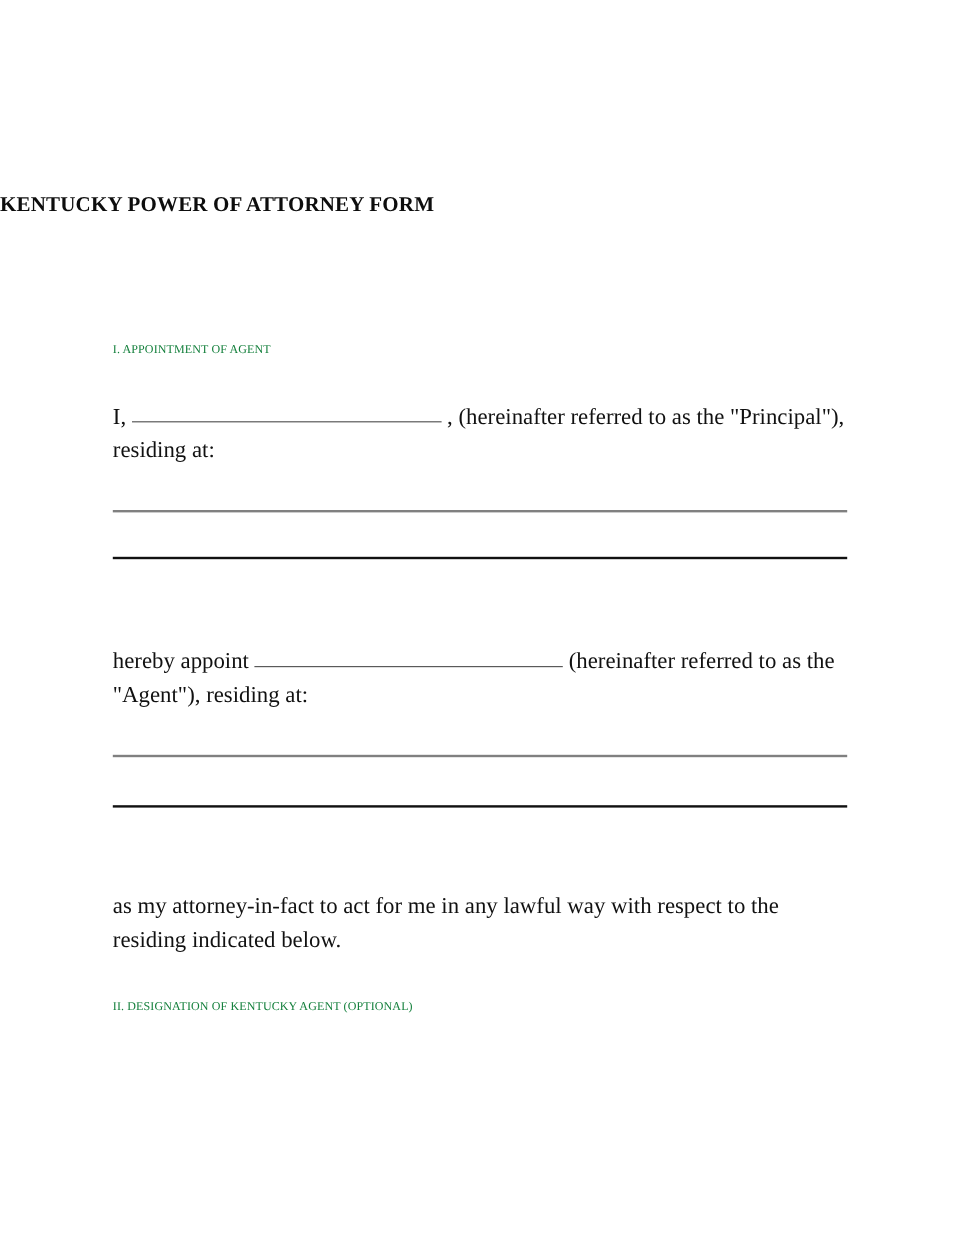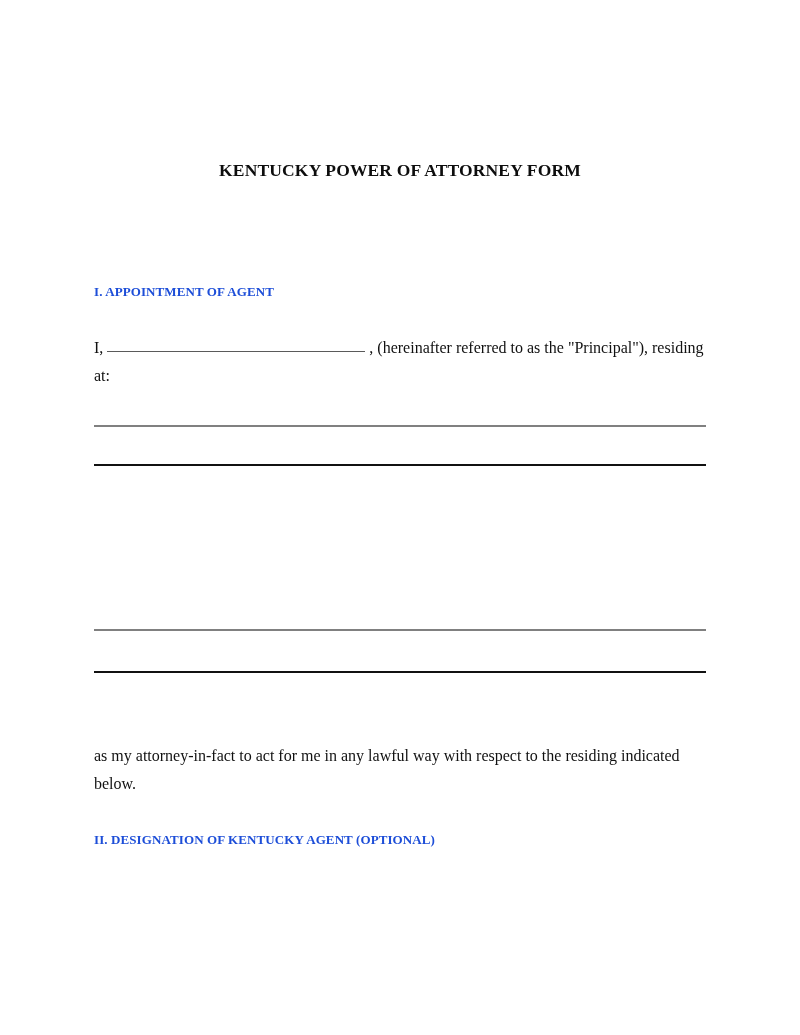--- a/index.html
+++ b/index.html
@@ -21,45 +21,45 @@
     background: #ffffff;
     overflow: hidden;
   }
 
   
   .doc-title {
     position: absolute;
     left: 0;
     top: 160px;
     width: 800px;
-    text-align: center;
+    text-align: left;
     font-size: 17.5px;
     font-weight: bold;
     letter-spacing: 0.15px;
     color: #0d0d0d;
   }
 
   
   .block {
     position: absolute;
     left: 94px;
     width: 614px;
-    font-size: 16px;
+    font-size: 19px;
     line-height: 28.4px;
     color: #111111;
   }
   .section-heading {
     position: absolute;
     left: 94px;
     width: 614px;
-    font-size: 13px;
-    font-weight: bold;
+    font-size: 10px;
+    font-weight: normal;
     line-height: 28.4px;
     letter-spacing: 0.1px;
-    color: #1d4ed8;
+    color: #15803d;
   }
 
   
   .blank {
     display: inline-block;
     vertical-align: baseline;
     position: relative;
     height: 1em;
   }
   .blank::after {
@@ -107,20 +107,25 @@
 
   <div class="block" id="para-principal">
     <span>I,</span>
     <span class="blank b-principal"></span>
     <span>, (hereinafter referred to as the "Principal"), residing at:</span>
   </div>
 
   <div class="rule gray" id="rule-addr-1a"></div>
   <div class="rule black" id="rule-addr-1b"></div>
 
+  <div class="block" id="para-agent">
+    <span>hereby appoint</span>
+    <span class="blank b-agent"></span>
+    <span>(hereinafter referred to as the "Agent"), residing at:</span>
+  </div>
 
   <div class="rule gray" id="rule-addr-2a"></div>
   <div class="rule black" id="rule-addr-2b"></div>
 
   <div class="block" id="para-attorney">as my attorney-in-fact to act for me in any lawful way with respect to the residing indicated below.</div>
 
   <div class="section-heading" id="heading-ii">II. DESIGNATION OF KENTUCKY AGENT (OPTIONAL)</div>
 
 
 </div>

